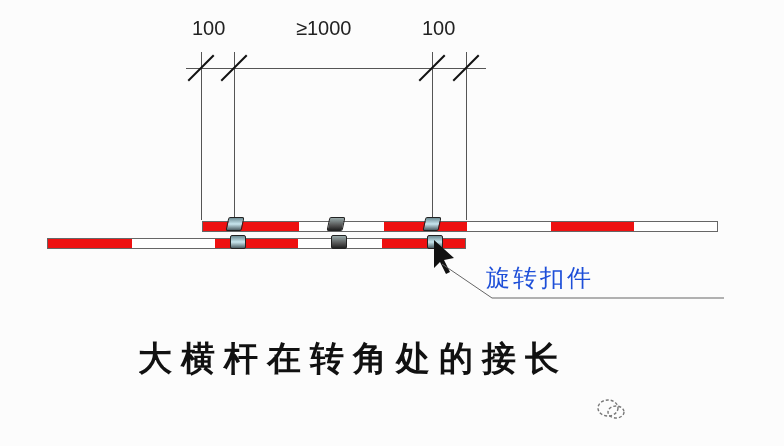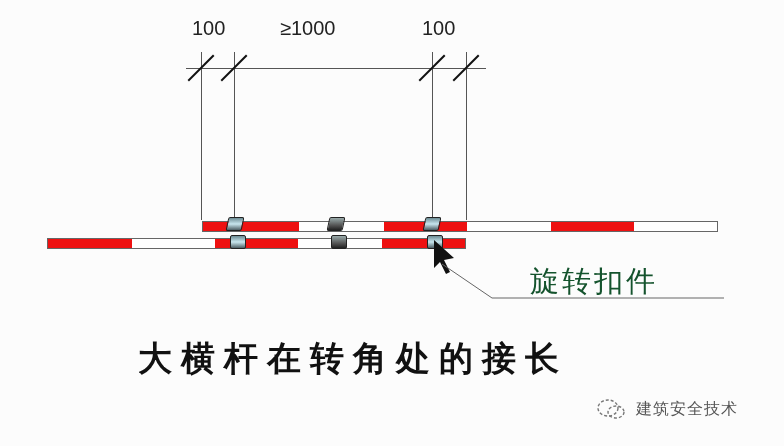--- a/index.html
+++ b/index.html
@@ -11,29 +11,29 @@
     .hline { position: absolute; height: 1px; background: #555; }
     .tick { position: absolute; width: 2px; height: 36px; background: #111; transform: rotate(45deg); }
     .pipe { position: absolute; height: 11px; display: flex; border: 1px solid #666; box-sizing: border-box; }
     .seg { height: 100%; }
     .seg.red { background: #ee1111; }
     .seg.white { background: #ffffff; }
     .clamp { position: absolute; width: 16px; height: 14px; border: 1px solid #222; box-sizing: border-box;
              background: linear-gradient(180deg, #6c8c94 0%, #c8e6ee 50%, #4d5e64 100%); border-radius: 2px; }
     .clamp.top { transform: skewX(-12deg); }
     .clamp.dark { background: linear-gradient(180deg, #9aa 0%, #555 60%, #222 100%); }
-    .label { font-size: 29px; color: #14532d; letter-spacing: 3px; margin-left: 44px; }
+    .label { font-size: 24px; color: #1d4ed8; letter-spacing: 3px; }
     .title { font-size: 34px; font-weight: bold; color: #111; letter-spacing: 9px; }
     .wm { font-size: 16px; color: #555; letter-spacing: 1px; }
   </style>
 </head>
 <body>
 
 <div class="abs dim-text" style="left:192px;">100</div>
-<div class="abs dim-text" style="left:280px;">≥1000</div>
+<div class="abs dim-text" style="left:296px;">≥1000</div>
 <div class="abs dim-text" style="left:422px;">100</div>
 
 <div class="hline" style="left:186px; top:68px; width:300px;"></div>
 <div class="vline" style="left:201px; top:52px; height:168px;"></div>
 <div class="vline" style="left:234px; top:52px; height:168px;"></div>
 <div class="vline" style="left:432px; top:52px; height:168px;"></div>
 <div class="vline" style="left:466px; top:52px; height:168px;"></div>
 
 <div class="tick" style="left:200px; top:50px;"></div>
 <div class="tick" style="left:233px; top:50px;"></div>
@@ -78,14 +78,13 @@
 
 <div class="abs label" style="left:486px; top:262px;">旋转扣件</div>
 
 <div class="abs title" style="left:138px; top:336px;">大横杆在转角处的接长</div>
 
 <div class="abs" style="left:596px; top:398px; display:flex; align-items:center; gap:10px;">
   <svg width="30" height="22">
     <ellipse cx="12" cy="10" rx="10" ry="8" fill="none" stroke="#777" stroke-width="1.4" stroke-dasharray="3 2"></ellipse>
     <ellipse cx="20" cy="14" rx="8" ry="6" fill="none" stroke="#777" stroke-width="1.4" stroke-dasharray="3 2"></ellipse>
   </svg>
-  <span class="wm">建筑安全技术</span>
 </div>
 
 </body></html>

